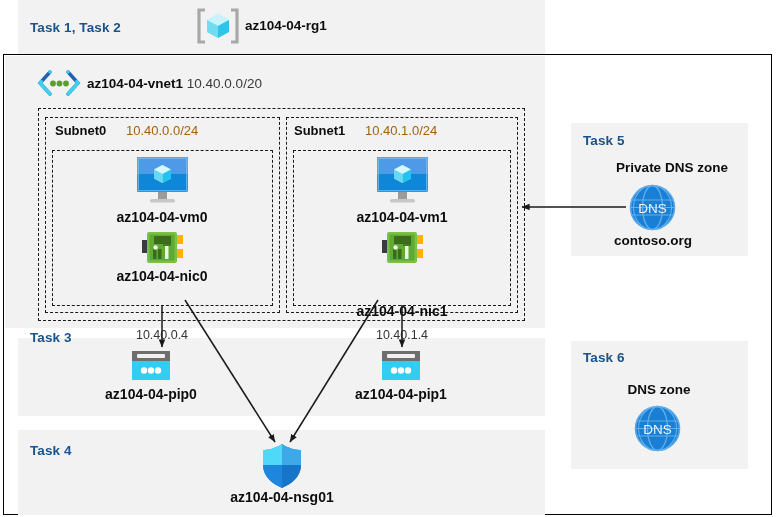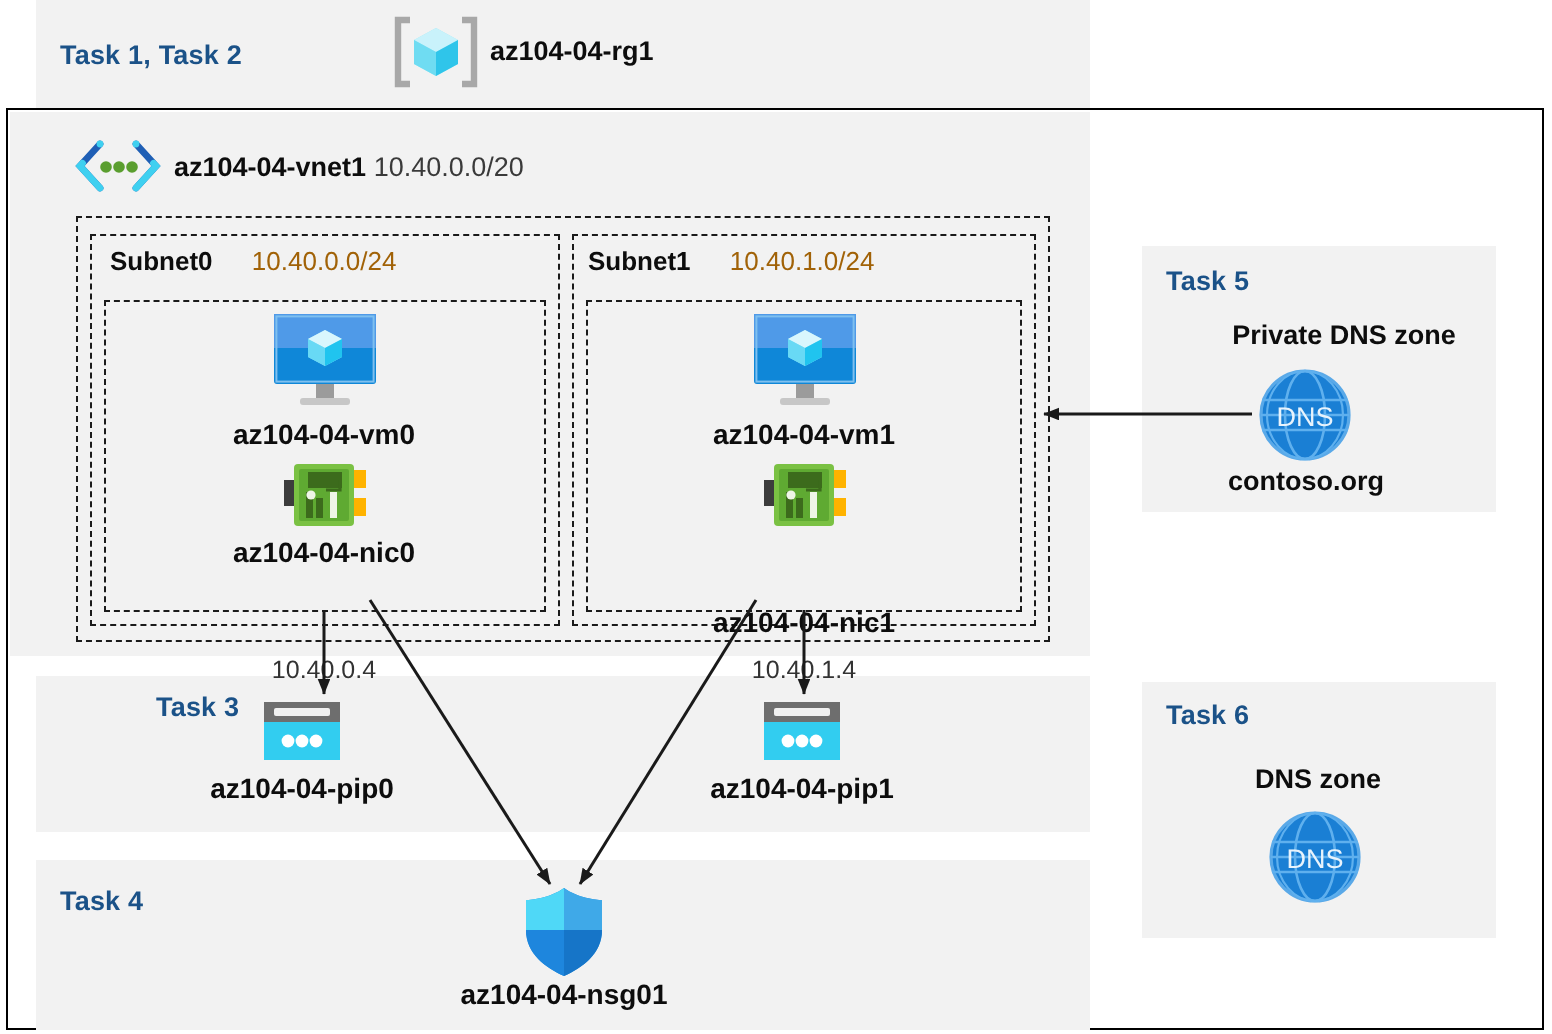--- a/index.html
+++ b/index.html
@@ -165,21 +165,21 @@
       <rect x="12" y="17" width="3.5" height="13" fill="#3c6b1c"></rect>
       <rect x="17" y="20" width="3.5" height="10" fill="#3c6b1c"></rect>
       <rect x="24" y="17" width="3.5" height="13" fill="#eef5e6"></rect>
       <circle cx="14.5" cy="18.5" r="2.3" fill="#eef5e6"></circle>
       <path d="M22 16 h7 v-5" fill="none" stroke="#3c6b1c" stroke-width="1.6"></path>
     </svg>
   </div>
   <div class="node-label" style="left:402px;top:264px;margin-top:39px;">az104-04-nic1</div>
   <div class="node-sub" style="left:402px;top:288px;">10.40.1.4</div>
 
-  <div class="task-label" style="left:30px;top:346px;margin-left:48px;">Task 3</div>
+  <div class="task-label" style="left:30px;top:330px;">Task 3</div>
 
   <div class="icon" style="left:131px;top:350px;">
     <svg width="40" height="32" viewBox="0 0 40 32">
       <rect x="1" y="1" width="38" height="10" fill="#6e6e6e"></rect>
       <rect x="6" y="4" width="28" height="4" rx="1" fill="#f0f0f0"></rect>
       <rect x="1" y="11" width="38" height="19" fill="#32cdf0"></rect>
       <circle cx="13" cy="20.5" r="3.2" fill="#ffffff"></circle>
       <circle cx="20" cy="20.5" r="3.2" fill="#ffffff"></circle>
       <circle cx="27" cy="20.5" r="3.2" fill="#ffffff"></circle>
     </svg>

